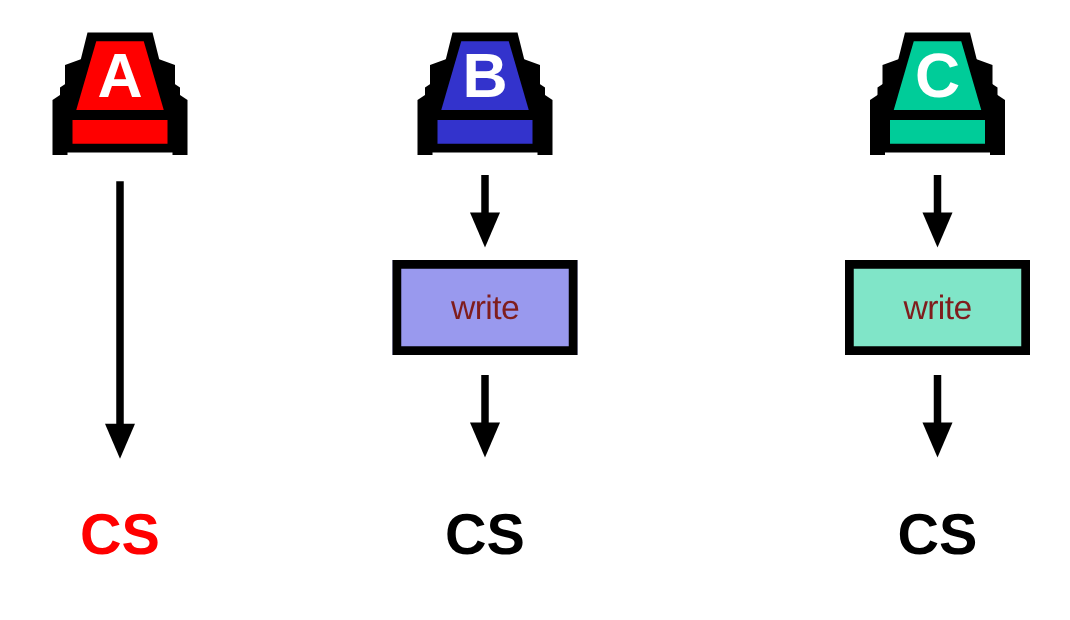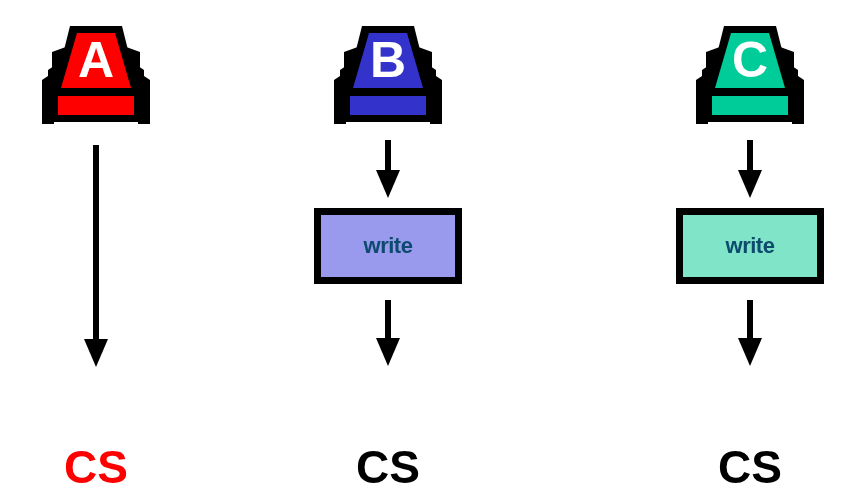--- a/index.html
+++ b/index.html
@@ -55,38 +55,37 @@
   .write-box {
     position: absolute;
     box-sizing: border-box;
     border: 7px solid #000000;
     display: flex;
     align-items: center;
     justify-content: center;
   }
   .write-label {
     font-family: "Liberation Sans", sans-serif;
-    font-weight: bold;
-    font-size: 22px;
-    color: #0c4a6e;
+    font-weight: normal;
+    font-size: 27px;
+    color: #7f1d1d;
     line-height: 1;
     letter-spacing: -0.5px;
     user-select: none;
   }
   
   .cs-label {
     position: absolute;
     font-family: "Liberation Sans", sans-serif;
     font-weight: bold;
     font-size: 46px;
     line-height: 1;
     text-align: center;
     white-space: nowrap;
     user-select: none;
-    margin-top: 40px;
   }
 </style>
 </head>
 <body>
 
 <div id="canvas">
 
   <div class="column" style="left:34px; width:124px;">
 
     <div class="proc-icon" style="left:0px; top:24px;">

